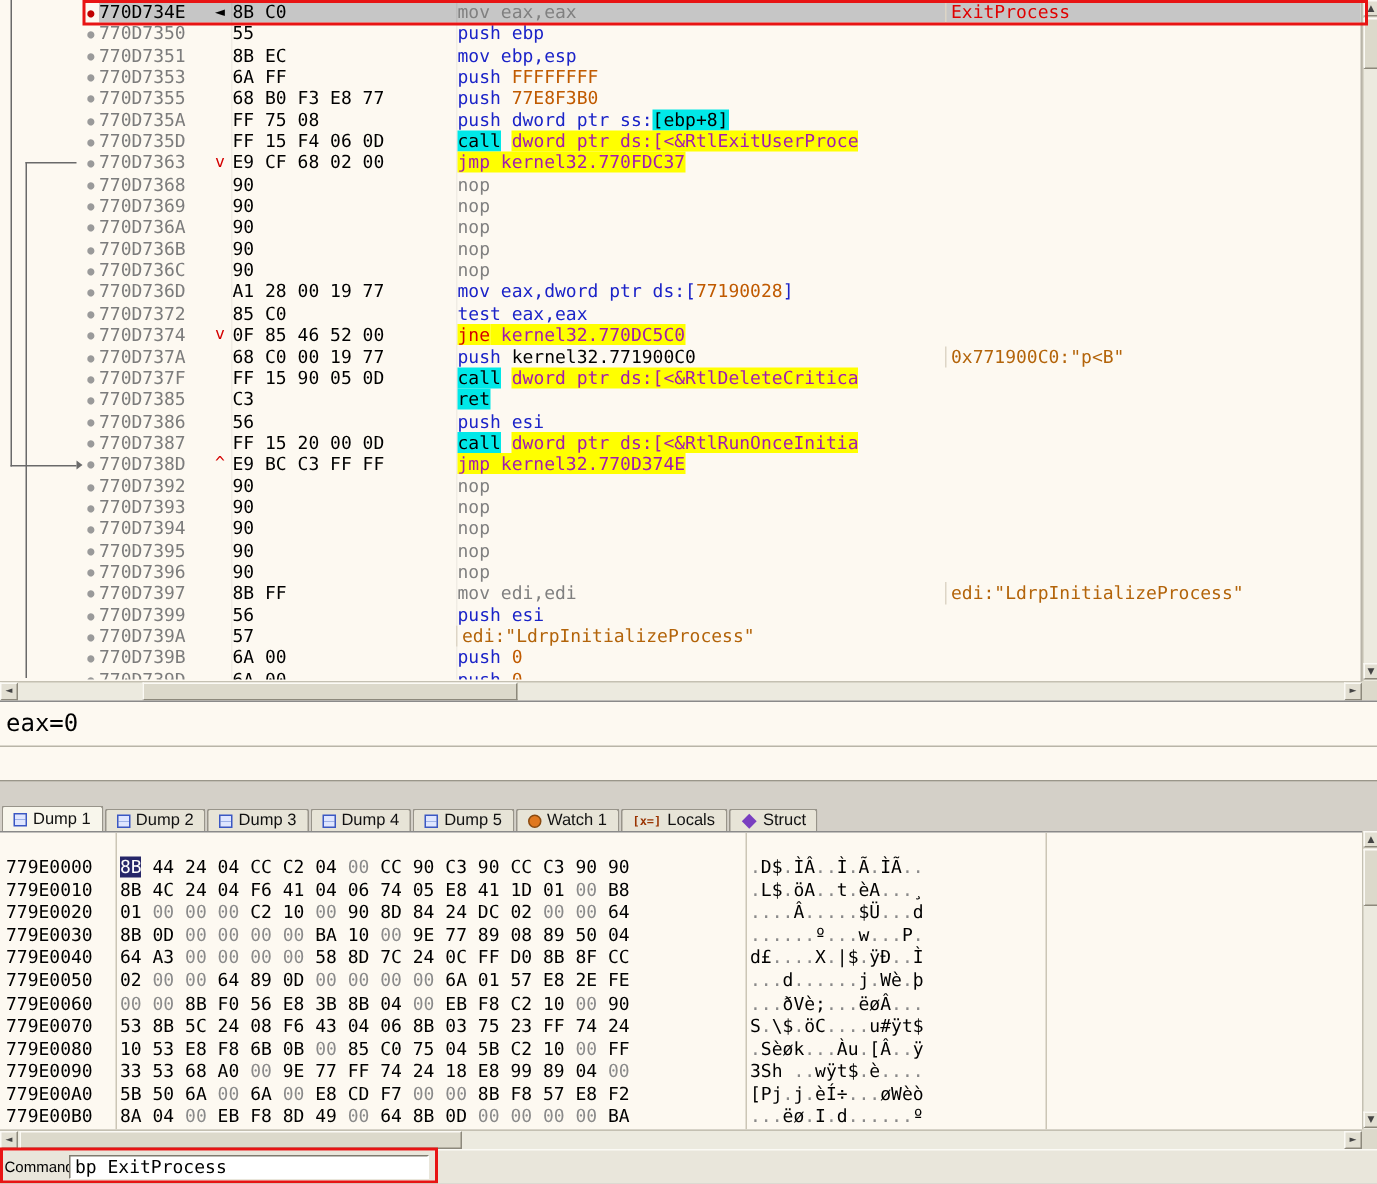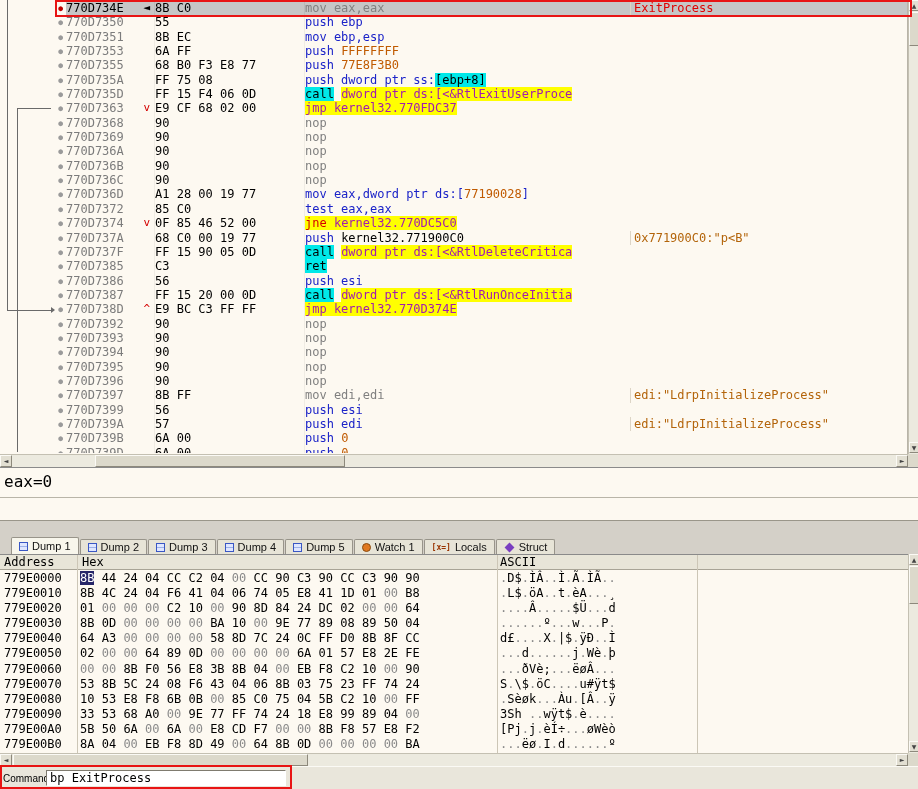--- a/index.html
+++ b/index.html
@@ -54,21 +54,21 @@
   #dump-hscroll{left:0;top:753px;width:908px;height:13px;border-top:1px solid #c4c0b2}
   #corner-2{left:908px;top:753px;width:10px;height:13px}
 
   
   #infopane{position:absolute;left:0;top:467px;width:918px;height:54px;background:var(--pane-bg,#fdf9f1);border-top:1px solid #8a8a8a;border-bottom:1px solid #9a968a}
   #info-line1{position:absolute;left:4px;top:4px;font-size:16px;color:#000;white-space:pre}
   #infopane .idiv{position:absolute;left:0;top:29px;width:100%;height:1px;background:#b9b5a8}
   #info-line2{position:absolute;left:5px;top:35px;font-size:12px;color:#000;white-space:pre}
 
   
-  #tabbar{position:absolute;left:0;top:537px;width:918px;height:17px;display:flex;align-items:flex-end;padding-left:11px}
+  #tabbar{position:absolute;left:0;top:537px;width:918px;height:17px;display:flex;align-items:flex-end;padding-left:1px}
   .tab{display:inline-flex;align-items:center;gap:4px;height:15px;padding:0 7px;margin-right:1px;background:#e7e4d7;border:1px solid #98948a;border-bottom:none;border-radius:2px 2px 0 0;font-family:"Liberation Sans",sans-serif;font-size:11px;color:#111;white-space:nowrap}
   .tab.active{height:17px;background:#f8f6ec;position:relative;z-index:5}
   .ti-dump{width:9px;height:9px;border:1px solid #3a57c4;background:linear-gradient(#dfe6ff 45%,#9db1e8 45%,#9db1e8 55%,#dfe6ff 55%)}
   .ti-watch{width:9px;height:9px;border-radius:50%;background:#e07820;border:1px solid #8a4a10}
   .ti-locals{font-size:8px;color:#993300;font-weight:bold;font-family:"DejaVu Sans Mono",monospace}
   .ti-struct{width:7px;height:7px;background:#7a3fc0;transform:rotate(45deg);margin:0 2px}
 
   
   #dumppane{position:absolute;left:0;top:554px;width:908px;height:199px;background:var(--pane-bg,#fdf9f1);border-top:1px solid #8a8a8a;overflow:hidden}
   #dumphead{position:absolute;left:0;top:0;width:100%;height:15px;background:#e8e5d8;border-bottom:1px solid #a8a496;font-size:12px;color:#000}
@@ -125,21 +125,21 @@
         <div class="drow"><div class="dg"><span class="bullet">●</span></div><div class="dmain"><span class="daddr">770D7386</span><span class="dmk"></span><span class="dbytes"><span>56</span></span><span class="dins"><span class="p-m">push esi</span></span><span class="dcomment"></span></div></div>
         <div class="drow"><div class="dg"><span class="bullet">●</span></div><div class="dmain"><span class="daddr">770D7387</span><span class="dmk"></span><span class="dbytes"><span>FF 15 </span><span class="u">20 00 0D</span></span><span class="dins"><span class="p-cyan">call</span><span class="p-plain"> </span><span class="p-yellow">dword ptr ds:[&lt;&amp;RtlRunOnceInitia</span></span><span class="dcomment"></span></div></div>
         <div class="drow"><div class="dg"><span class="bullet">●</span></div><div class="dmain"><span class="daddr">770D738D</span><span class="dmk mk-red">^</span><span class="dbytes"><span>E9 </span><span class="u">BC C3 FF FF</span></span><span class="dins"><span class="p-yellow">jmp kernel32.770D374E</span></span><span class="dcomment"></span></div></div>
         <div class="drow"><div class="dg"><span class="bullet">●</span></div><div class="dmain"><span class="daddr">770D7392</span><span class="dmk"></span><span class="dbytes"><span>90</span></span><span class="dins"><span class="p-nop">nop</span></span><span class="dcomment"></span></div></div>
         <div class="drow"><div class="dg"><span class="bullet">●</span></div><div class="dmain"><span class="daddr">770D7393</span><span class="dmk"></span><span class="dbytes"><span>90</span></span><span class="dins"><span class="p-nop">nop</span></span><span class="dcomment"></span></div></div>
         <div class="drow"><div class="dg"><span class="bullet">●</span></div><div class="dmain"><span class="daddr">770D7394</span><span class="dmk"></span><span class="dbytes"><span>90</span></span><span class="dins"><span class="p-nop">nop</span></span><span class="dcomment"></span></div></div>
         <div class="drow"><div class="dg"><span class="bullet">●</span></div><div class="dmain"><span class="daddr">770D7395</span><span class="dmk"></span><span class="dbytes"><span>90</span></span><span class="dins"><span class="p-nop">nop</span></span><span class="dcomment"></span></div></div>
         <div class="drow"><div class="dg"><span class="bullet">●</span></div><div class="dmain"><span class="daddr">770D7396</span><span class="dmk"></span><span class="dbytes"><span>90</span></span><span class="dins"><span class="p-nop">nop</span></span><span class="dcomment"></span></div></div>
         <div class="drow"><div class="dg"><span class="bullet">●</span></div><div class="dmain"><span class="daddr">770D7397</span><span class="dmk"></span><span class="dbytes"><span>8B FF</span></span><span class="dins"><span class="p-nop">mov edi,edi</span></span><span class="dcomment"><span class="c-orange">edi:"LdrpInitializeProcess"</span></span></div></div>
         <div class="drow"><div class="dg"><span class="bullet">●</span></div><div class="dmain"><span class="daddr">770D7399</span><span class="dmk"></span><span class="dbytes"><span>56</span></span><span class="dins"><span class="p-m">push esi</span></span><span class="dcomment"></span></div></div>
-        <div class="drow"><div class="dg"><span class="bullet">●</span></div><div class="dmain"><span class="daddr">770D739A</span><span class="dmk"></span><span class="dbytes"><span>57</span></span><span class="dins"><span class="p-m">push edi</span></span><span class="dcomment"><span class="c-orange">edi:"LdrpInitializeProcess"</span></span></div></div>
+        <div class="drow"><div class="dg"><span class="bullet">●</span></div><div class="dmain"><span class="daddr">770D739A</span><span class="dmk"></span><span class="dbytes"><span>57</span></span><span class="dcomment"><span class="c-orange">edi:"LdrpInitializeProcess"</span></span></div></div>
         <div class="drow"><div class="dg"><span class="bullet">●</span></div><div class="dmain"><span class="daddr">770D739B</span><span class="dmk"></span><span class="dbytes"><span>6A 00</span></span><span class="dins"><span class="p-m">push </span><span class="p-val">0</span></span><span class="dcomment"></span></div></div>
         <div class="drow"><div class="dg"><span class="bullet">●</span></div><div class="dmain"><span class="daddr">770D739D</span><span class="dmk"></span><span class="dbytes"><span>6A 00</span></span><span class="dins"><span class="p-m">push </span><span class="p-val">0</span></span><span class="dcomment"></span></div></div>
       </div>
   </div>
 
   <div id="dis-vscroll" class="sb-track-v">
     <div class="sb-btn" style="left:0;top:0;width:10px;height:11px">
         <span>▲</span>
       </div>
     <div class="sb-thumb" style="left:0;top:12px;width:10px;height:34px"></div>
@@ -195,25 +195,20 @@
         <span class="ti-locals">[x=]</span>
         <span class="tab-label">Locals</span>
       </div>
       <div class="tab">
         <span class="ti-struct"></span>
         <span class="tab-label">Struct</span>
       </div>
     </div>
 
   <div id="dumppane">
-    <div id="dumphead">
-      <span class="dh dh-addr">Address</span>
-      <span class="dh dh-hex">Hex</span>
-      <span class="dh dh-ascii">ASCII</span>
-    </div>
     <div id="dump-body">
         <div class="hrow"><span class="haddr">779E0000</span><span class="hhex"><span class="hb selbyte">8B</span> <span class="hb">44</span> <span class="hb">24</span> <span class="hb">04</span> <span class="hb">CC</span> <span class="hb">C2</span> <span class="hb">04</span> <span class="hb z">00</span> <span class="hb">CC</span> <span class="hb">90</span> <span class="hb">C3</span> <span class="hb">90</span> <span class="hb">CC</span> <span class="hb">C3</span> <span class="hb">90</span> <span class="hb">90</span> </span><span class="hascii"><span class="z">.</span><span>D</span><span>$</span><span class="z">.</span><span>Ì</span><span>Â</span><span class="z">.</span><span class="z">.</span><span>Ì</span><span class="z">.</span><span>Ã</span><span class="z">.</span><span>Ì</span><span>Ã</span><span class="z">.</span><span class="z">.</span></span></div>
         <div class="hrow"><span class="haddr">779E0010</span><span class="hhex"><span class="hb">8B</span> <span class="hb">4C</span> <span class="hb">24</span> <span class="hb">04</span> <span class="hb">F6</span> <span class="hb">41</span> <span class="hb">04</span> <span class="hb">06</span> <span class="hb">74</span> <span class="hb">05</span> <span class="hb">E8</span> <span class="hb">41</span> <span class="hb">1D</span> <span class="hb">01</span> <span class="hb z">00</span> <span class="hb">B8</span> </span><span class="hascii"><span class="z">.</span><span>L</span><span>$</span><span class="z">.</span><span>ö</span><span>A</span><span class="z">.</span><span class="z">.</span><span>t</span><span class="z">.</span><span>è</span><span>A</span><span class="z">.</span><span class="z">.</span><span class="z">.</span><span>¸</span></span></div>
         <div class="hrow"><span class="haddr">779E0020</span><span class="hhex"><span class="hb">01</span> <span class="hb z">00</span> <span class="hb z">00</span> <span class="hb z">00</span> <span class="hb">C2</span> <span class="hb">10</span> <span class="hb z">00</span> <span class="hb">90</span> <span class="hb">8D</span> <span class="hb">84</span> <span class="hb">24</span> <span class="hb">DC</span> <span class="hb">02</span> <span class="hb z">00</span> <span class="hb z">00</span> <span class="hb">64</span> </span><span class="hascii"><span class="z">.</span><span class="z">.</span><span class="z">.</span><span class="z">.</span><span>Â</span><span class="z">.</span><span class="z">.</span><span class="z">.</span><span class="z">.</span><span class="z">.</span><span>$</span><span>Ü</span><span class="z">.</span><span class="z">.</span><span class="z">.</span><span>d</span></span></div>
         <div class="hrow"><span class="haddr">779E0030</span><span class="hhex"><span class="hb">8B</span> <span class="hb">0D</span> <span class="hb z">00</span> <span class="hb z">00</span> <span class="hb z">00</span> <span class="hb z">00</span> <span class="hb">BA</span> <span class="hb">10</span> <span class="hb z">00</span> <span class="hb">9E</span> <span class="hb">77</span> <span class="hb">89</span> <span class="hb">08</span> <span class="hb">89</span> <span class="hb">50</span> <span class="hb">04</span> </span><span class="hascii"><span class="z">.</span><span class="z">.</span><span class="z">.</span><span class="z">.</span><span class="z">.</span><span class="z">.</span><span>º</span><span class="z">.</span><span class="z">.</span><span class="z">.</span><span>w</span><span class="z">.</span><span class="z">.</span><span class="z">.</span><span>P</span><span class="z">.</span></span></div>
         <div class="hrow"><span class="haddr">779E0040</span><span class="hhex"><span class="hb">64</span> <span class="hb">A3</span> <span class="hb z">00</span> <span class="hb z">00</span> <span class="hb z">00</span> <span class="hb z">00</span> <span class="hb">58</span> <span class="hb">8D</span> <span class="hb">7C</span> <span class="hb">24</span> <span class="hb">0C</span> <span class="hb">FF</span> <span class="hb">D0</span> <span class="hb">8B</span> <span class="hb">8F</span> <span class="hb">CC</span> </span><span class="hascii"><span>d</span><span>£</span><span class="z">.</span><span class="z">.</span><span class="z">.</span><span class="z">.</span><span>X</span><span class="z">.</span><span>|</span><span>$</span><span class="z">.</span><span>ÿ</span><span>Ð</span><span class="z">.</span><span class="z">.</span><span>Ì</span></span></div>
         <div class="hrow"><span class="haddr">779E0050</span><span class="hhex"><span class="hb">02</span> <span class="hb z">00</span> <span class="hb z">00</span> <span class="hb">64</span> <span class="hb">89</span> <span class="hb">0D</span> <span class="hb z">00</span> <span class="hb z">00</span> <span class="hb z">00</span> <span class="hb z">00</span> <span class="hb">6A</span> <span class="hb">01</span> <span class="hb">57</span> <span class="hb">E8</span> <span class="hb">2E</span> <span class="hb">FE</span> </span><span class="hascii"><span class="z">.</span><span class="z">.</span><span class="z">.</span><span>d</span><span class="z">.</span><span class="z">.</span><span class="z">.</span><span class="z">.</span><span class="z">.</span><span class="z">.</span><span>j</span><span class="z">.</span><span>W</span><span>è</span><span class="z">.</span><span>þ</span></span></div>
         <div class="hrow"><span class="haddr">779E0060</span><span class="hhex"><span class="hb z">00</span> <span class="hb z">00</span> <span class="hb">8B</span> <span class="hb">F0</span> <span class="hb">56</span> <span class="hb">E8</span> <span class="hb">3B</span> <span class="hb">8B</span> <span class="hb">04</span> <span class="hb z">00</span> <span class="hb">EB</span> <span class="hb">F8</span> <span class="hb">C2</span> <span class="hb">10</span> <span class="hb z">00</span> <span class="hb">90</span> </span><span class="hascii"><span class="z">.</span><span class="z">.</span><span class="z">.</span><span>ð</span><span>V</span><span>è</span><span>;</span><span class="z">.</span><span class="z">.</span><span class="z">.</span><span>ë</span><span>ø</span><span>Â</span><span class="z">.</span><span class="z">.</span><span class="z">.</span></span></div>
         <div class="hrow"><span class="haddr">779E0070</span><span class="hhex"><span class="hb">53</span> <span class="hb">8B</span> <span class="hb">5C</span> <span class="hb">24</span> <span class="hb">08</span> <span class="hb">F6</span> <span class="hb">43</span> <span class="hb">04</span> <span class="hb">06</span> <span class="hb">8B</span> <span class="hb">03</span> <span class="hb">75</span> <span class="hb">23</span> <span class="hb">FF</span> <span class="hb">74</span> <span class="hb">24</span> </span><span class="hascii"><span>S</span><span class="z">.</span><span>\</span><span>$</span><span class="z">.</span><span>ö</span><span>C</span><span class="z">.</span><span class="z">.</span><span class="z">.</span><span class="z">.</span><span>u</span><span>#</span><span>ÿ</span><span>t</span><span>$</span></span></div>
         <div class="hrow"><span class="haddr">779E0080</span><span class="hhex"><span class="hb">10</span> <span class="hb">53</span> <span class="hb">E8</span> <span class="hb">F8</span> <span class="hb">6B</span> <span class="hb">0B</span> <span class="hb z">00</span> <span class="hb">85</span> <span class="hb">C0</span> <span class="hb">75</span> <span class="hb">04</span> <span class="hb">5B</span> <span class="hb">C2</span> <span class="hb">10</span> <span class="hb z">00</span> <span class="hb">FF</span> </span><span class="hascii"><span class="z">.</span><span>S</span><span>è</span><span>ø</span><span>k</span><span class="z">.</span><span class="z">.</span><span class="z">.</span><span>À</span><span>u</span><span class="z">.</span><span>[</span><span>Â</span><span class="z">.</span><span class="z">.</span><span>ÿ</span></span></div>

